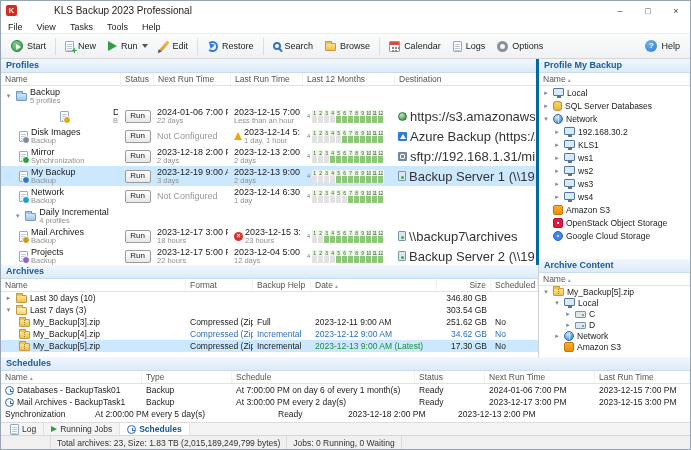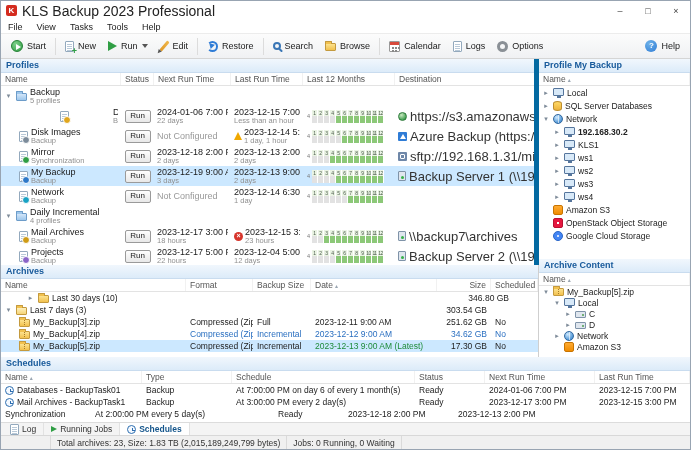--- a/index.html
+++ b/index.html
@@ -3,40 +3,40 @@
 <meta charset="utf-8">
 <style>
   * { margin:0; padding:0; box-sizing:border-box; }
   html,body { width:691px; height:450px; overflow:hidden; }
   body { font-family:"Liberation Sans","DejaVu Sans",sans-serif; font-size:9px; color:#222; background:#fff; position:relative; }
   .window { position:absolute; inset:0; border:1px solid #98a4b2; background:#fff; display:flex; flex-direction:column; }
 
   
   .titlebar { height:19px; background:#fff; display:flex; align-items:center; gap:5px; padding-left:5px; flex:none; }
   .app-icon { width:11px; height:11px; background:#d42b1e; border-radius:2px; color:#fff; font:bold 8px/11px "Liberation Sans",sans-serif; text-align:center; flex:none; }
-  .title-text { font-size:14px; color:#222; }
+  .title-text { font-size:10px; color:#222;margin-left:32px; }
   .win-btns { margin-left:auto; display:flex; height:100%; }
   .win-btn { width:28px; display:flex; align-items:center; justify-content:center; font-size:9px; color:#444; }
 
   
   .menubar { height:14px; background:#fff; border-bottom:1px solid #ececec; display:flex; align-items:center; font-size:9px; flex:none; }
   .menu-item { padding:0 7px; color:#222; }
 
   
   .toolbar { height:25px; background:linear-gradient(#fcfcfc,#f0f1f3); border-bottom:1px solid #d5d5d5; display:flex; align-items:center; padding:0 4px; font-size:9px; flex:none; }
   .tb-btn { display:flex; align-items:center; gap:4px; padding:3px 6px; border-radius:2px; }
   .tb-label { white-space:nowrap; }
   .tb-sep { width:1px; height:17px; background:#dcdcdc; margin:0 3px; flex:none; }
   .tb-help { margin-left:auto; }
   .caret { width:0; height:0; border-left:3px solid transparent; border-right:3px solid transparent; border-top:4px solid #555; }
 
   
   .main { flex:1; position:relative; background:#fff; overflow:hidden; }
   .panel { position:absolute; background:#fff; overflow:hidden; }
-  #profiles-panel { left:0; top:0; width:538px; height:206px; border-right:5px solid #0369a1; }
+  #profiles-panel { left:0; top:0; width:538px; height:206px; border-right:3px solid #0369a1; }
   #archives-panel { left:0; top:206px; width:538px; height:92px; border-right:1px solid #cfcfcf; }
   #schedules-panel { left:0; top:298px; right:0; bottom:0; }
   #profile-tree-panel { left:538px; top:0; right:0; height:200px; }
   #archive-content-panel { left:538px; top:200px; right:0; height:98px; }
 
   .panel-header { height:14px; background:linear-gradient(#f1f7fd,#dcebf9); border-bottom:1px solid #c9dcef; color:#185a9b; font-weight:bold; font-size:9px; line-height:13px; padding-left:5px; }
   .col-head { display:flex; height:13px; border-bottom:1px solid #e3e3e3; background:#fff; font-size:8.5px; color:#555; }
   .col { flex:none; padding:1px 4px 0 4px; border-right:1px solid #f1f1f1; white-space:nowrap; overflow:hidden; }
   .col.ra { text-align:right; }
   .tree-col { width:100%; }
@@ -666,21 +666,21 @@
                   <div class="mcol">
                     <div class="mnum">12</div>
                     <div class="mbar on"></div>
                   </div>
                 </div>
               </div>
             </div>
             <div class="cell dest-cell" style="width: 143px;"></div>
           </div>
           <div class="p-row group">
-            <div class="cell name-cell" style="width: 120px;">
+            <div class="cell name-cell" style="width: 120px; justify-content: center;">
               <span class="g-arrow">▾</span>
               <span class="ic ic-folder blue"></span>
               <div class="stack">
                 <div class="l1">Daily Incremental</div>
                 <div class="l2">4 profiles</div>
               </div>
             </div>
           </div>
           <div class="p-row">
             <div class="cell name-cell" style="width: 120px;">
@@ -870,21 +870,21 @@
           <div class="t-item" style="padding-left: 3px;">
             <span class="arrow">▸</span>
             <span class="ic ic-db"></span>
             <span class="t-label">SQL Server Databases</span>
           </div>
           <div class="t-item" style="padding-left: 3px;">
             <span class="arrow">▾</span>
             <span class="ic ic-globe"></span>
             <span class="t-label">Network</span>
           </div>
-          <div class="t-item" style="padding-left: 14px; font-weight: bold;">
+          <div class="t-item" style="padding-left: 14px;">
             <span class="arrow">▸</span>
             <span class="ic ic-computer"></span>
             <span class="t-label">192.168.30.2</span>
           </div>
           <div class="t-item" style="padding-left: 14px;">
             <span class="arrow">▸</span>
             <span class="ic ic-computer"></span>
             <span class="t-label">KLS1</span>
           </div>
           <div class="t-item" style="padding-left: 14px;">
@@ -925,28 +925,28 @@
         </div>
     </div>
 
     <div class="panel" id="archives-panel">
       <div class="panel-header">
         <span>Archives</span>
       </div>
       <div class="col-head" id="archives-cols">
           <div class="col" style="width: 185px;">Name</div>
           <div class="col" style="width: 67px;">Format</div>
-          <div class="col" style="width: 58px;">Backup Size</div>
+          <div class="col" style="width: 58px;">Backup Help</div>
           <div class="col sort-asc" style="width: 126px;">Date</div>
           <div class="col ra" style="width: 54px;">Size</div>
           <div class="col" style="width: 47px;">Scheduled</div>
         </div>
       <div id="archives-rows">
           <div class="a-row">
-            <div class="acell name-cell" style="width: 185px; margin-left: 22px;">
+            <div class="acell name-cell" style="width: 185px;">
               <span class="g-arrow">▸</span>
               <span class="ic ic-folder"></span>
               <span class="a-label">Last 30 days (10)</span>
             </div>
             <div class="acell" style="width: 67px;"></div>
             <div class="acell" style="width: 58px;"></div>
             <div class="acell" style="width: 126px;"></div>
             <div class="acell ra" style="width: 54px;">346.80 GB</div>
             <div class="acell" style="width: 47px;"></div>
           </div>

